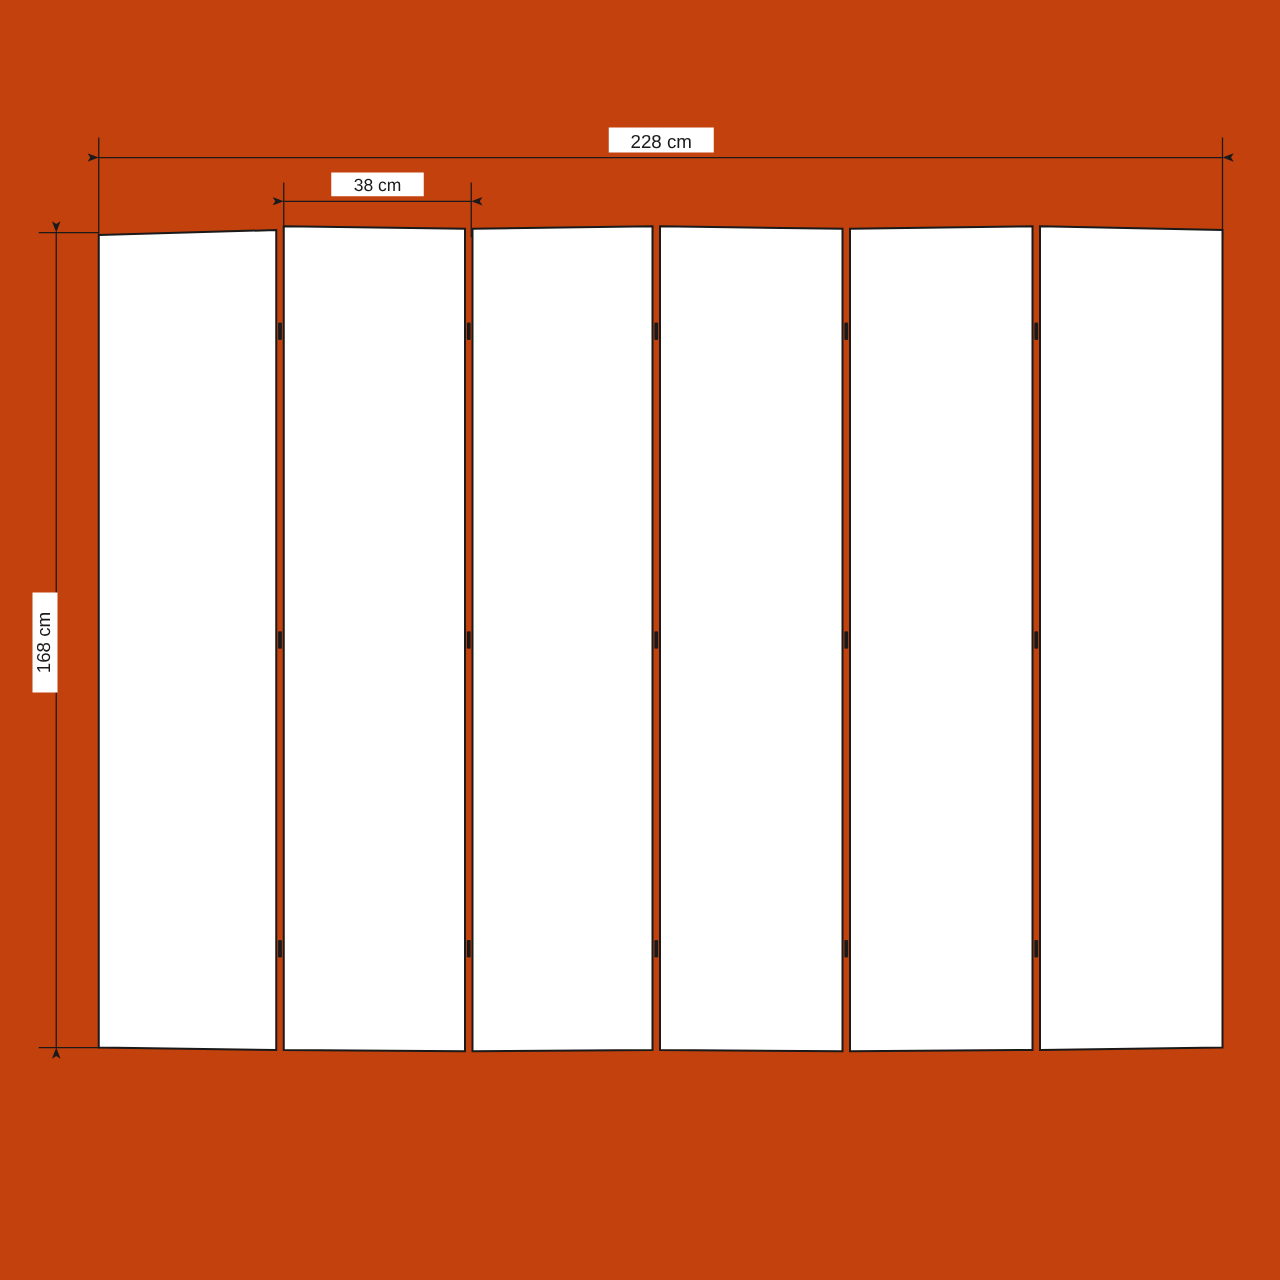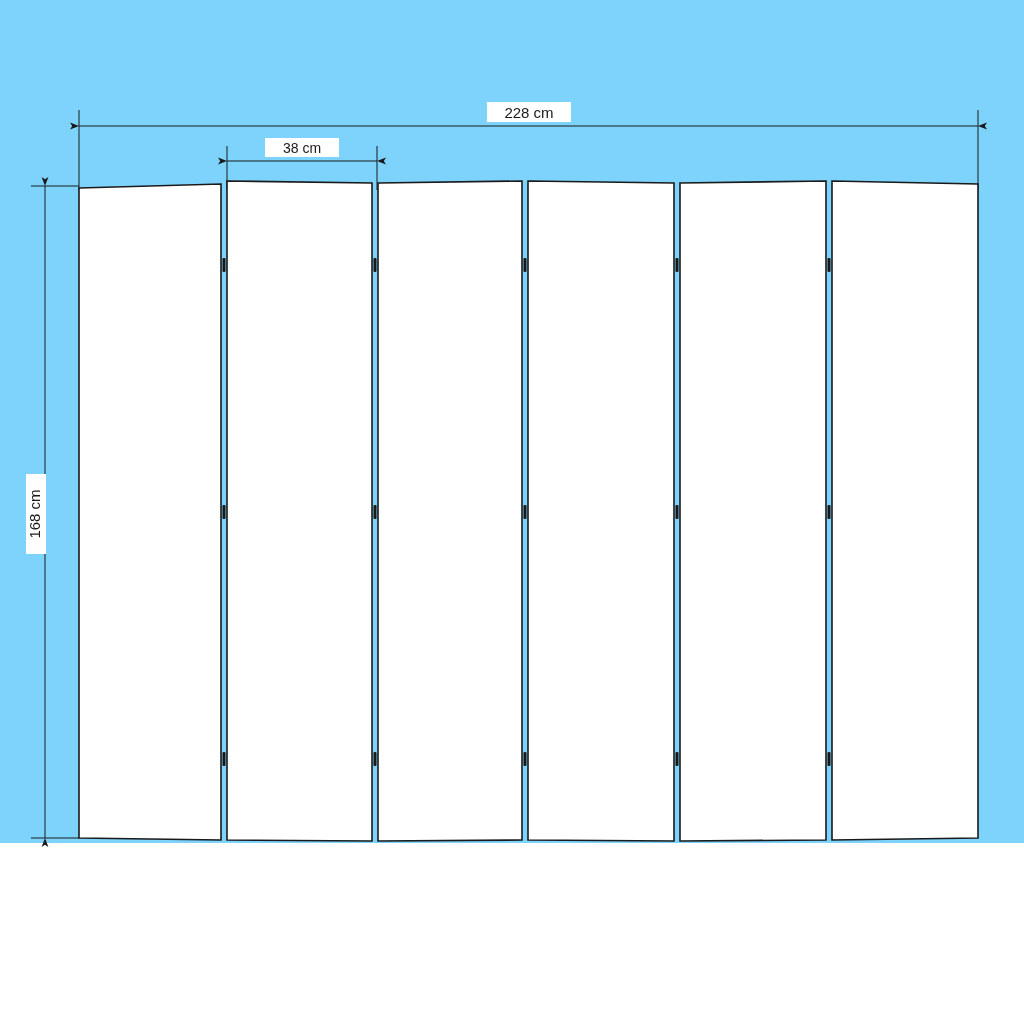--- a/index.html
+++ b/index.html
@@ -10,22 +10,22 @@
   body {
     width: 1024px;
     height: 1024px;
     font-family: "Liberation Sans", sans-serif;
     color: #1a1a1a;
     overflow: hidden;
   }
   #stage {
     position: relative;
     width: 1024px;
-    height: 843px;
-    background: #7dd3fc;
+    height: 1024px;
+    background: #c2410c;
   }
   #diagram-svg {
     position: absolute;
     left: 0;
     top: 0;
     width: 1024px;
     height: 1024px;
     display: block;
   }
   .dim-label {

